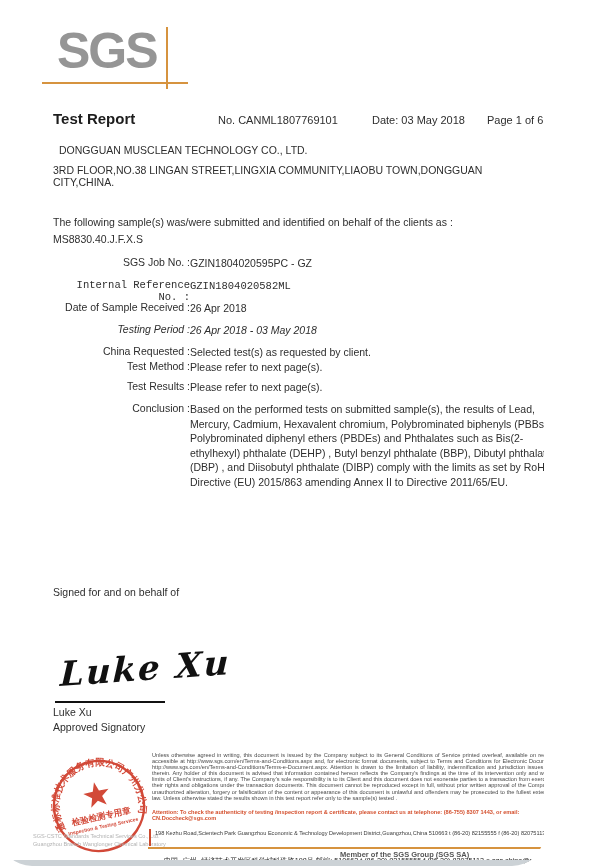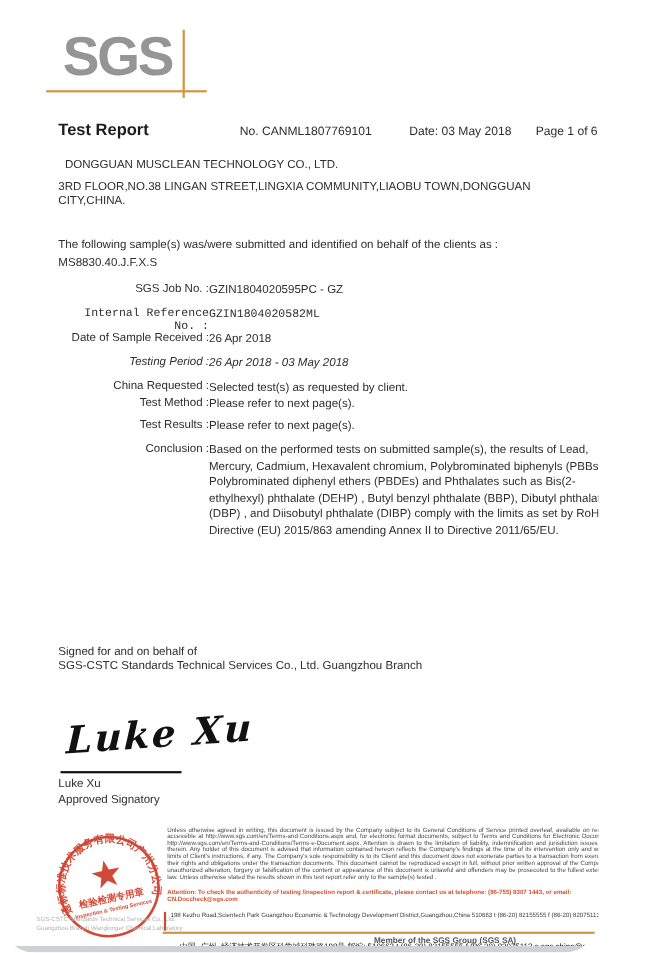--- a/index.html
+++ b/index.html
@@ -97,21 +97,20 @@
   <div class="abs frow r6">
     <div class="flabel">Test Results :</div>
     <div class="fvalue">Please refer to next page(s).</div>
   </div>
   <div class="abs frow r7">
     <div class="flabel">Conclusion :</div>
     <div class="fvalue">Based on the performed tests on submitted sample(s), the results of Lead, Mercury, Cadmium, Hexavalent chromium, Polybrominated biphenyls (PBBs), Polybrominated diphenyl ethers (PBDEs) and Phthalates such as Bis(2-ethylhexyl) phthalate (DEHP) , Butyl benzyl phthalate (BBP), Dibutyl phthalate (DBP) , and Diisobutyl phthalate (DIBP) comply with the limits as set by RoHS Directive (EU) 2015/863 amending Annex II to Directive 2011/65/EU.</div>
   </div>
 
   <div class="abs body-text signed-for">Signed for and on behalf of</div>
-  <div class="abs body-text sign-co">SGS-CSTC Standards Technical Services Co., Ltd. Guangzhou Branch</div>
   <div class="abs sig-script">Luke Xu</div>
   <div class="abs sig-line"></div>
   <div class="abs body-text sig-name">Luke Xu</div>
   <div class="abs body-text sig-role">Approved Signatory</div>
 
   <svg class="abs stamp" viewBox="0 0 120 120">
     <circle cx="60" cy="60" r="50" fill="none" stroke="#cf3a28" stroke-width="2.6"></circle>
     <defs>
       <path id="ringPath" d="M 22,84 A 45,45 0 1 1 98,84" fill="none"></path>
     </defs>

